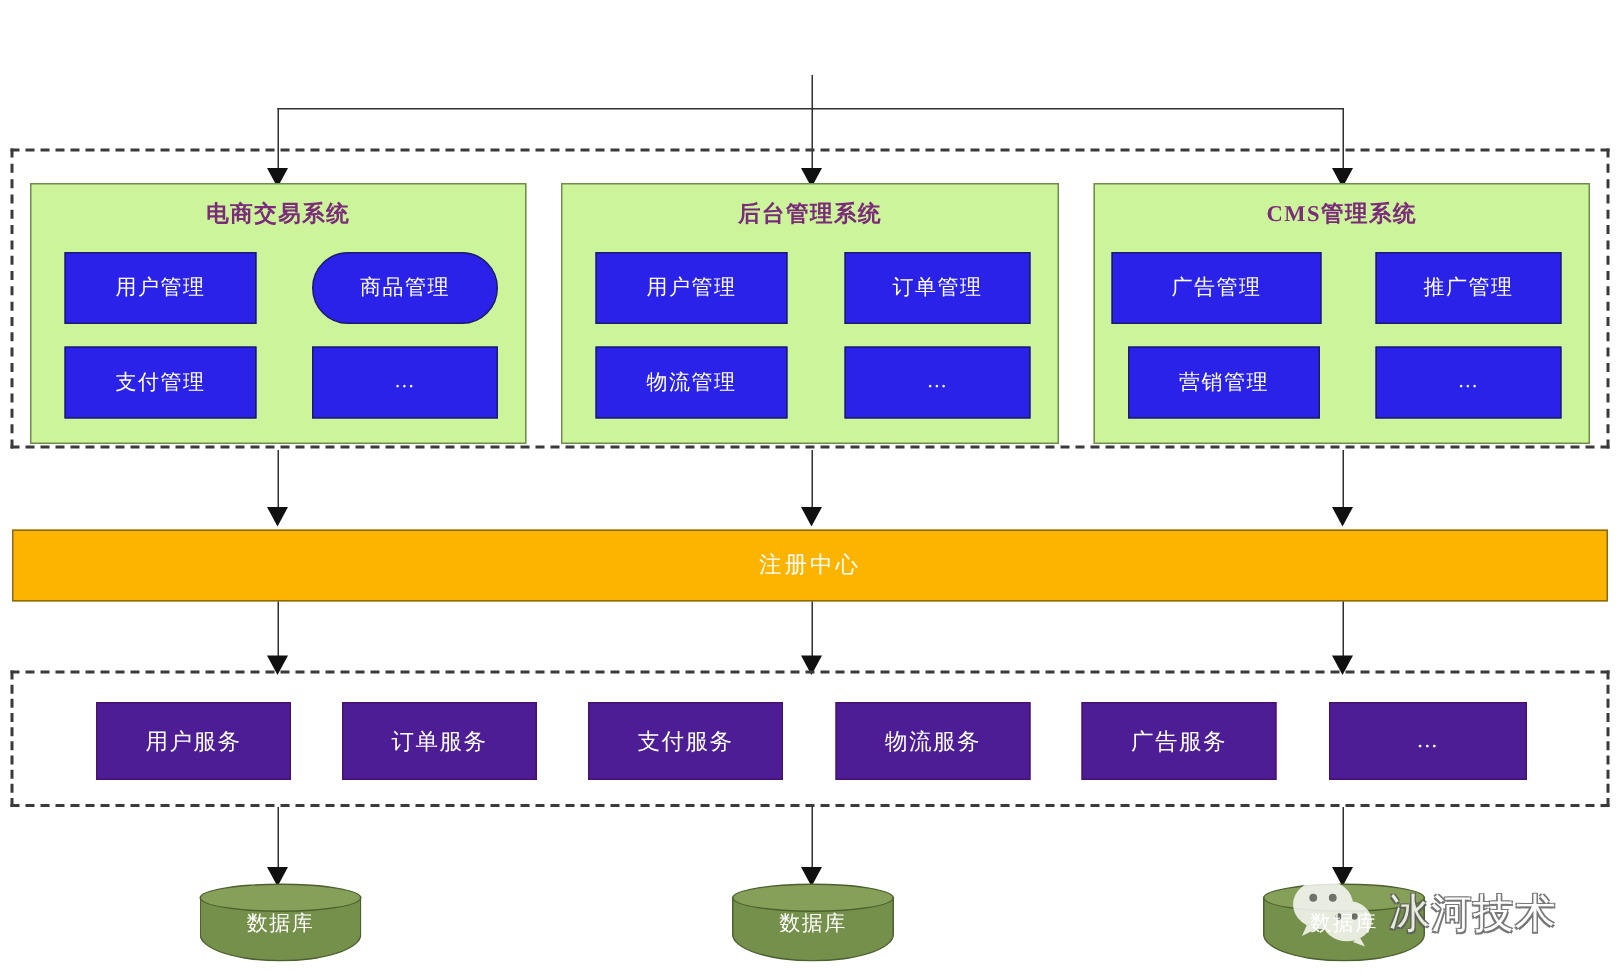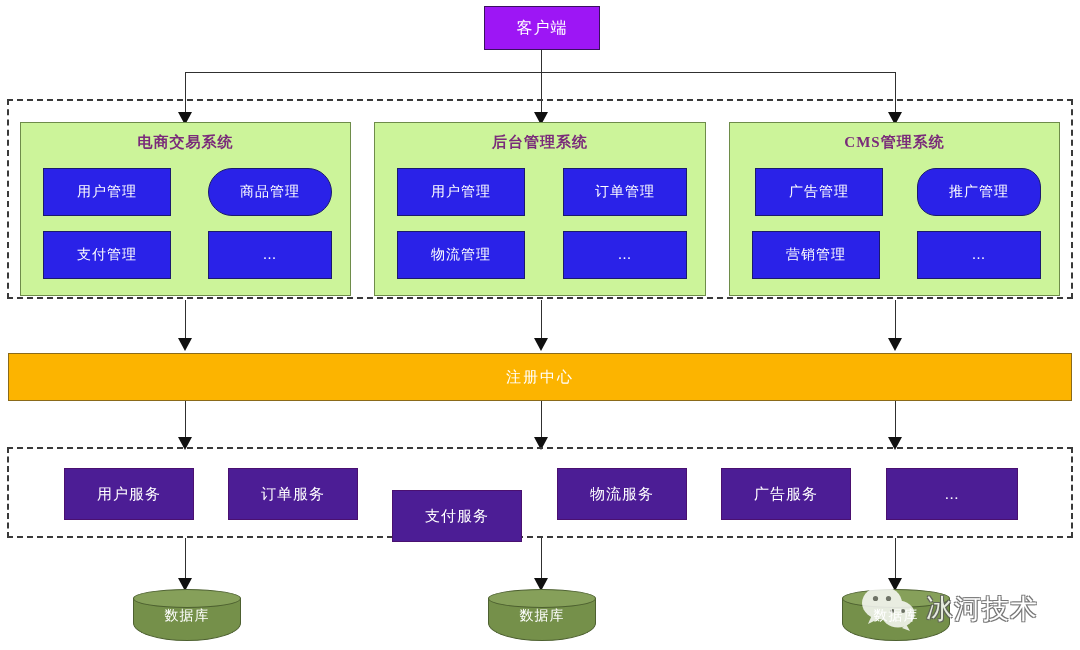--- a/index.html
+++ b/index.html
@@ -180,23 +180,20 @@
       -1px -1px 0 #5b5b5b, 1px -1px 0 #5b5b5b,
       -1px 1px 0 #5b5b5b, 1px 1px 0 #5b5b5b;
     letter-spacing: 1px;
   }
 </style>
 </head>
 <body>
 
 <div id="canvas">
 
-  <div class="abs boxlabel" id="client-box">
-    <span>客户端</span>
-  </div>
 
   <div class="vline abs" style="left:541px; top:50px; height:22px;"></div>
 
   <div class="hline abs" style="left:185px; top:72px; width:711px;"></div>
 
   <div class="vline abs" style="left:185px; top:72px; height:44px;"></div>
   <div class="arrowhead abs" style="left:178px; top:112px;"></div>
 
   <div class="vline abs" style="left:541px; top:72px; height:44px;"></div>
   <div class="arrowhead abs" style="left:534px; top:112px;"></div>
@@ -217,22 +214,22 @@
   <div class="abs system-group" style="left:374px; width:332px;font-family:Liberation Serif, serif;">
     <div class="system-title">后台管理系统</div>
     <div class="module" style="left:22px; top:45px; width:128px; height:48px;">用户管理</div>
     <div class="module" style="left:188px; top:45px; width:124px; height:48px;">订单管理</div>
     <div class="module" style="left:22px; top:108px; width:128px; height:48px;">物流管理</div>
     <div class="module" style="left:188px; top:108px; width:124px; height:48px;">...</div>
   </div>
 
   <div class="abs system-group" style="left:729px; width:331px;">
     <div class="system-title">CMS管理系统</div>
-    <div class="module" style="left:25px; top:45px; width:128px; height:48px;text-align:right;">广告管理</div>
-    <div class="module" style="left:187px; top:45px; width:124px; height:48px;border-radius:19px;">推广管理</div>
+    <div class="module" style="left:11px; top:45px; width:140px; height:48px;text-align:right;">广告管理</div>
+    <div class="module" style="left:187px; top:45px; width:124px; height:48px;">推广管理</div>
     <div class="module" style="left:22px; top:108px; width:128px; height:48px;font-family:Liberation Mono, monospace;">营销管理</div>
     <div class="module" style="left:187px; top:108px; width:124px; height:48px;">...</div>
   </div>
 
   <div class="vline abs" style="left:185px; top:300px; height:40px;"></div>
   <div class="arrowhead abs" style="left:178px; top:338px;"></div>
 
   <div class="vline abs" style="left:541px; top:300px; height:40px;"></div>
   <div class="arrowhead abs" style="left:534px; top:338px;"></div>
 
@@ -249,21 +246,21 @@
   <div class="vline abs" style="left:541px; top:401px; height:40px;"></div>
   <div class="arrowhead abs" style="left:534px; top:437px;"></div>
 
   <div class="vline abs" style="left:895px; top:401px; height:40px;"></div>
   <div class="arrowhead abs" style="left:888px; top:437px;"></div>
 
   <div class="abs dashed-container" id="services-container"></div>
 
   <div class="service-box" style="left:64px; width:130px;">用户服务</div>
   <div class="service-box" style="left:228px; width:130px;">订单服务</div>
-  <div class="service-box" style="left:392px; width:130px;margin-top:22px;">支付服务</div>
+  <div class="service-box" style="left:392px; width:130px;">支付服务</div>
   <div class="service-box" style="left:557px; width:130px;">物流服务</div>
   <div class="service-box" style="left:721px; width:130px;">广告服务</div>
   <div class="service-box" style="left:886px; width:132px;">...</div>
 
   <div class="vline abs" style="left:185px; top:538px; height:44px;"></div>
   <div class="arrowhead abs" style="left:178px; top:578px;"></div>
 
   <div class="vline abs" style="left:541px; top:538px; height:44px;"></div>
   <div class="arrowhead abs" style="left:534px; top:578px;"></div>
 

